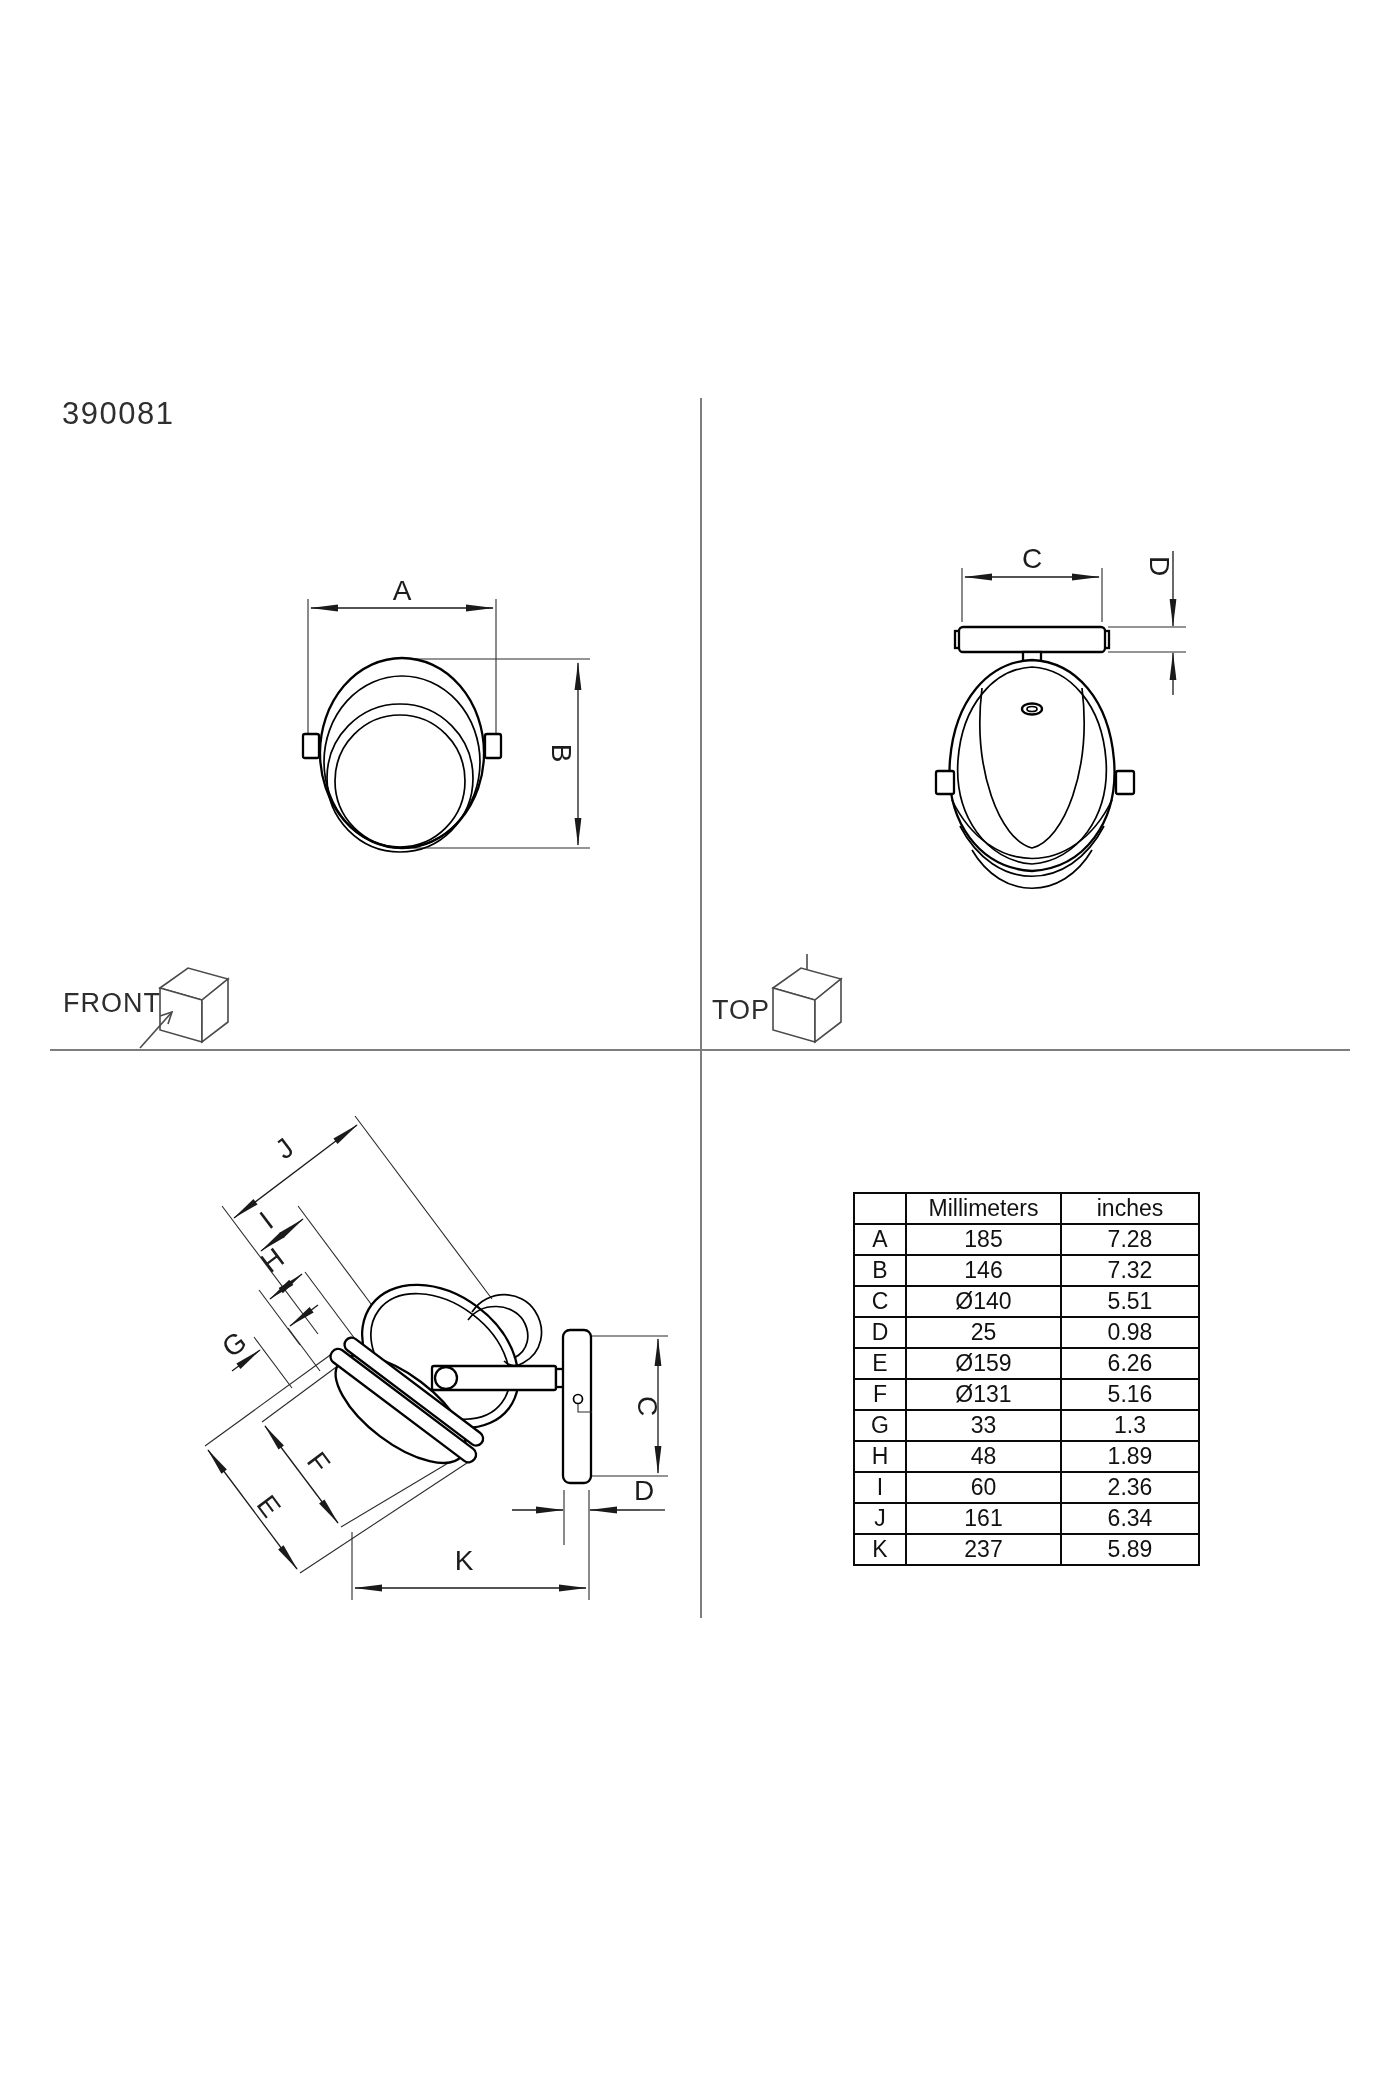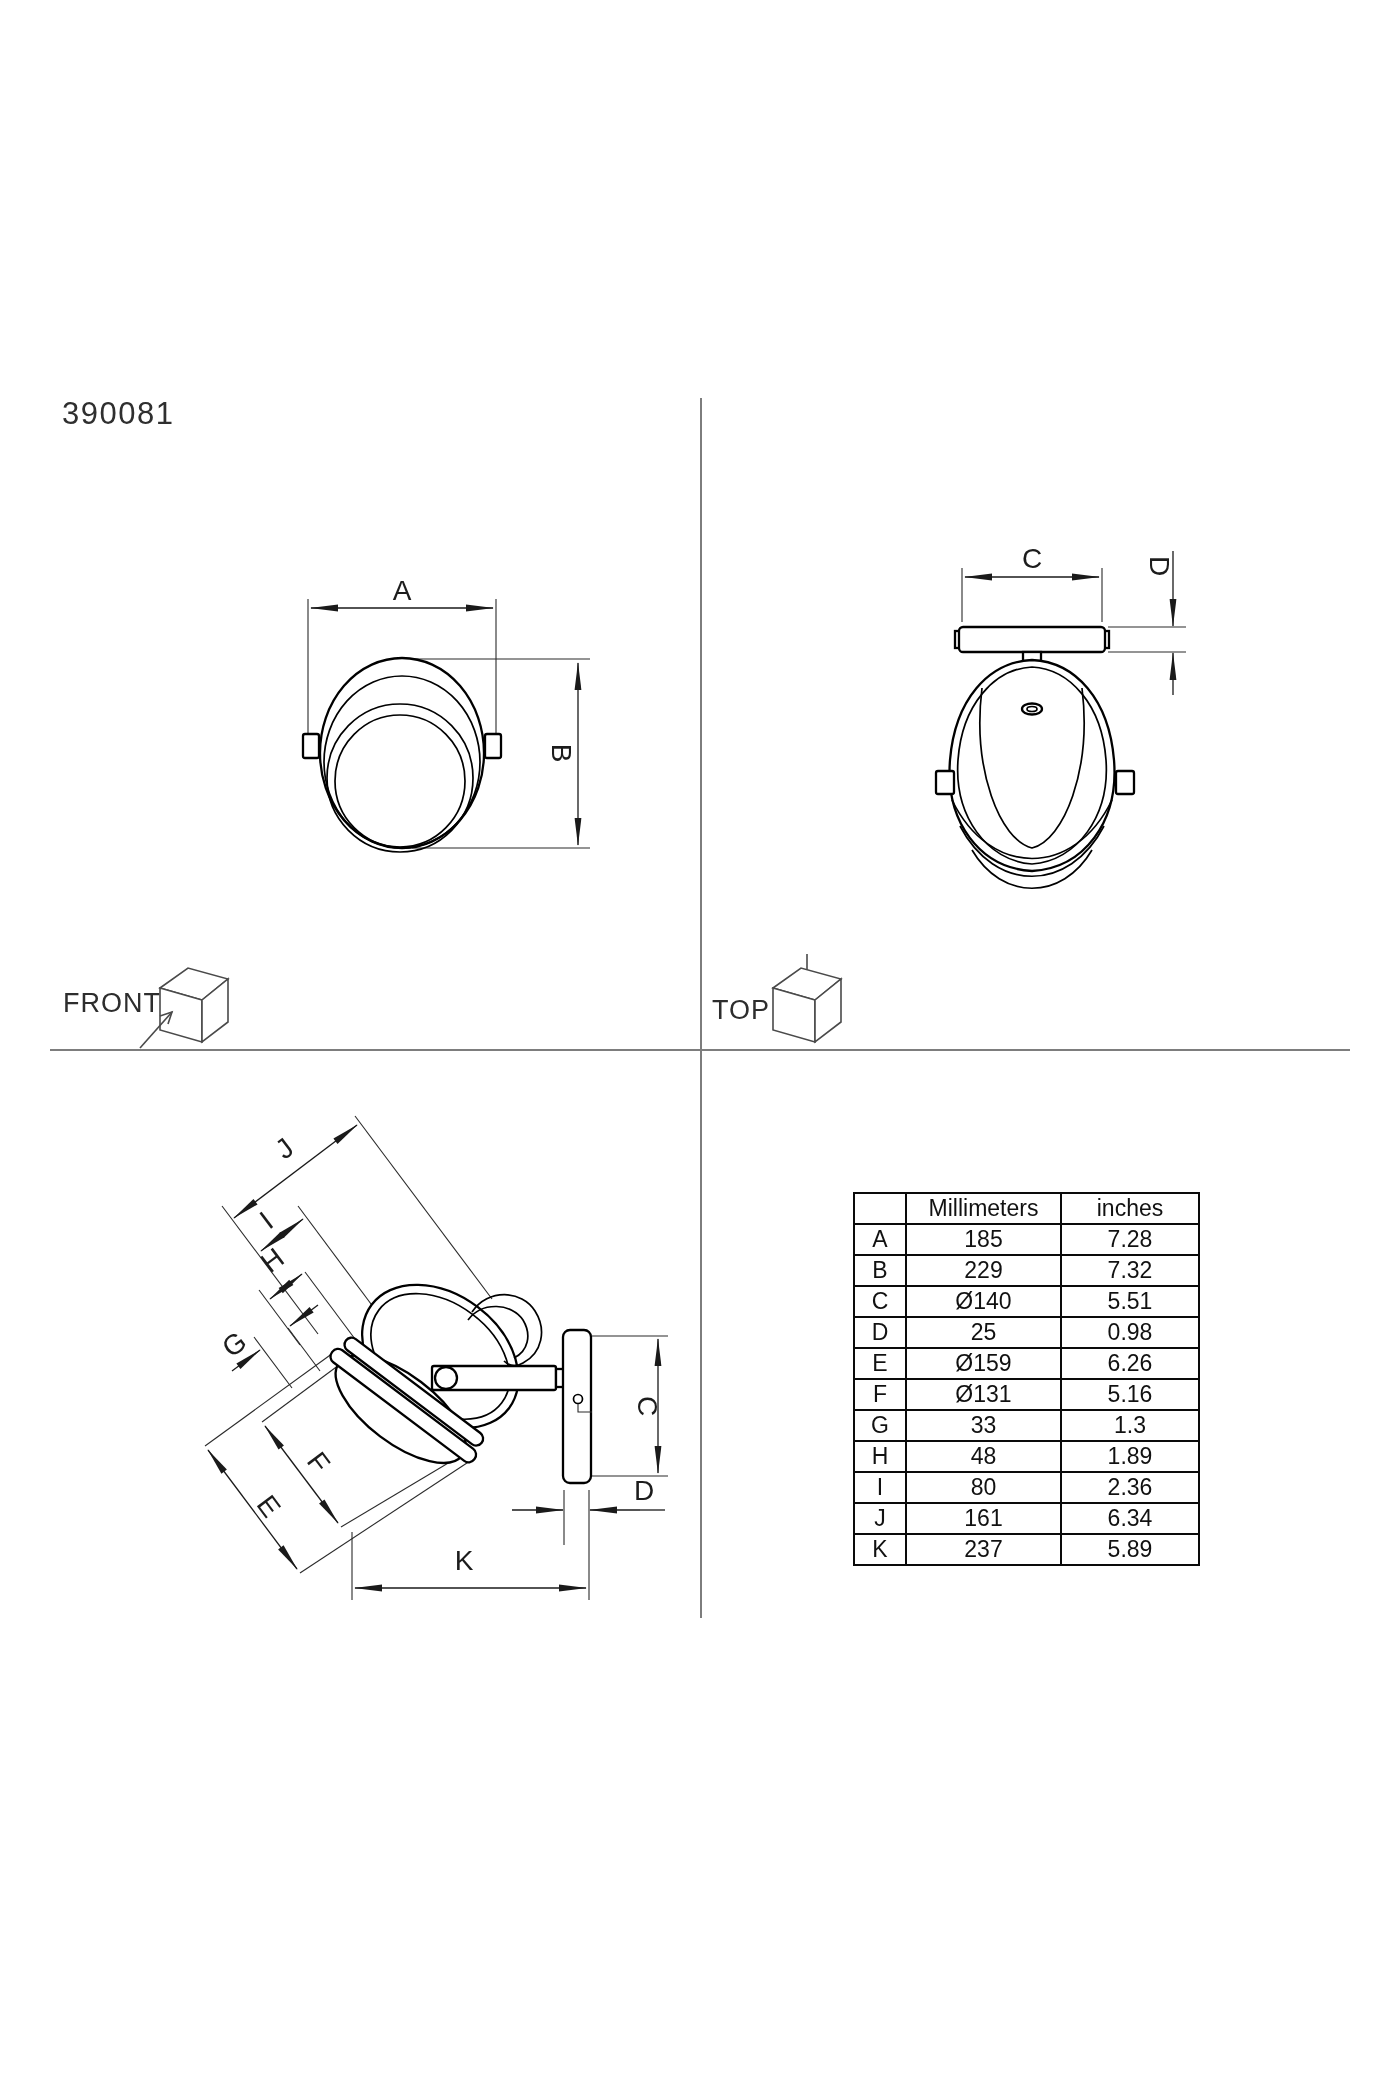--- a/index.html
+++ b/index.html
@@ -210,21 +210,21 @@
       <th>Millimeters</th>
       <th>inches</th>
     </tr>
     <tr>
       <td>A</td>
       <td>185</td>
       <td>7.28</td>
     </tr>
     <tr>
       <td>B</td>
-      <td>229</td>
+      <td>146</td>
       <td>7.32</td>
     </tr>
     <tr>
       <td>C</td>
       <td>Ø140</td>
       <td>5.51</td>
     </tr>
     <tr>
       <td>D</td>
       <td>25</td>
@@ -245,21 +245,21 @@
       <td>33</td>
       <td>1.3</td>
     </tr>
     <tr>
       <td>H</td>
       <td>48</td>
       <td>1.89</td>
     </tr>
     <tr>
       <td>I</td>
-      <td>80</td>
+      <td>60</td>
       <td>2.36</td>
     </tr>
     <tr>
       <td>J</td>
       <td>161</td>
       <td>6.34</td>
     </tr>
     <tr>
       <td>K</td>
       <td>237</td>

